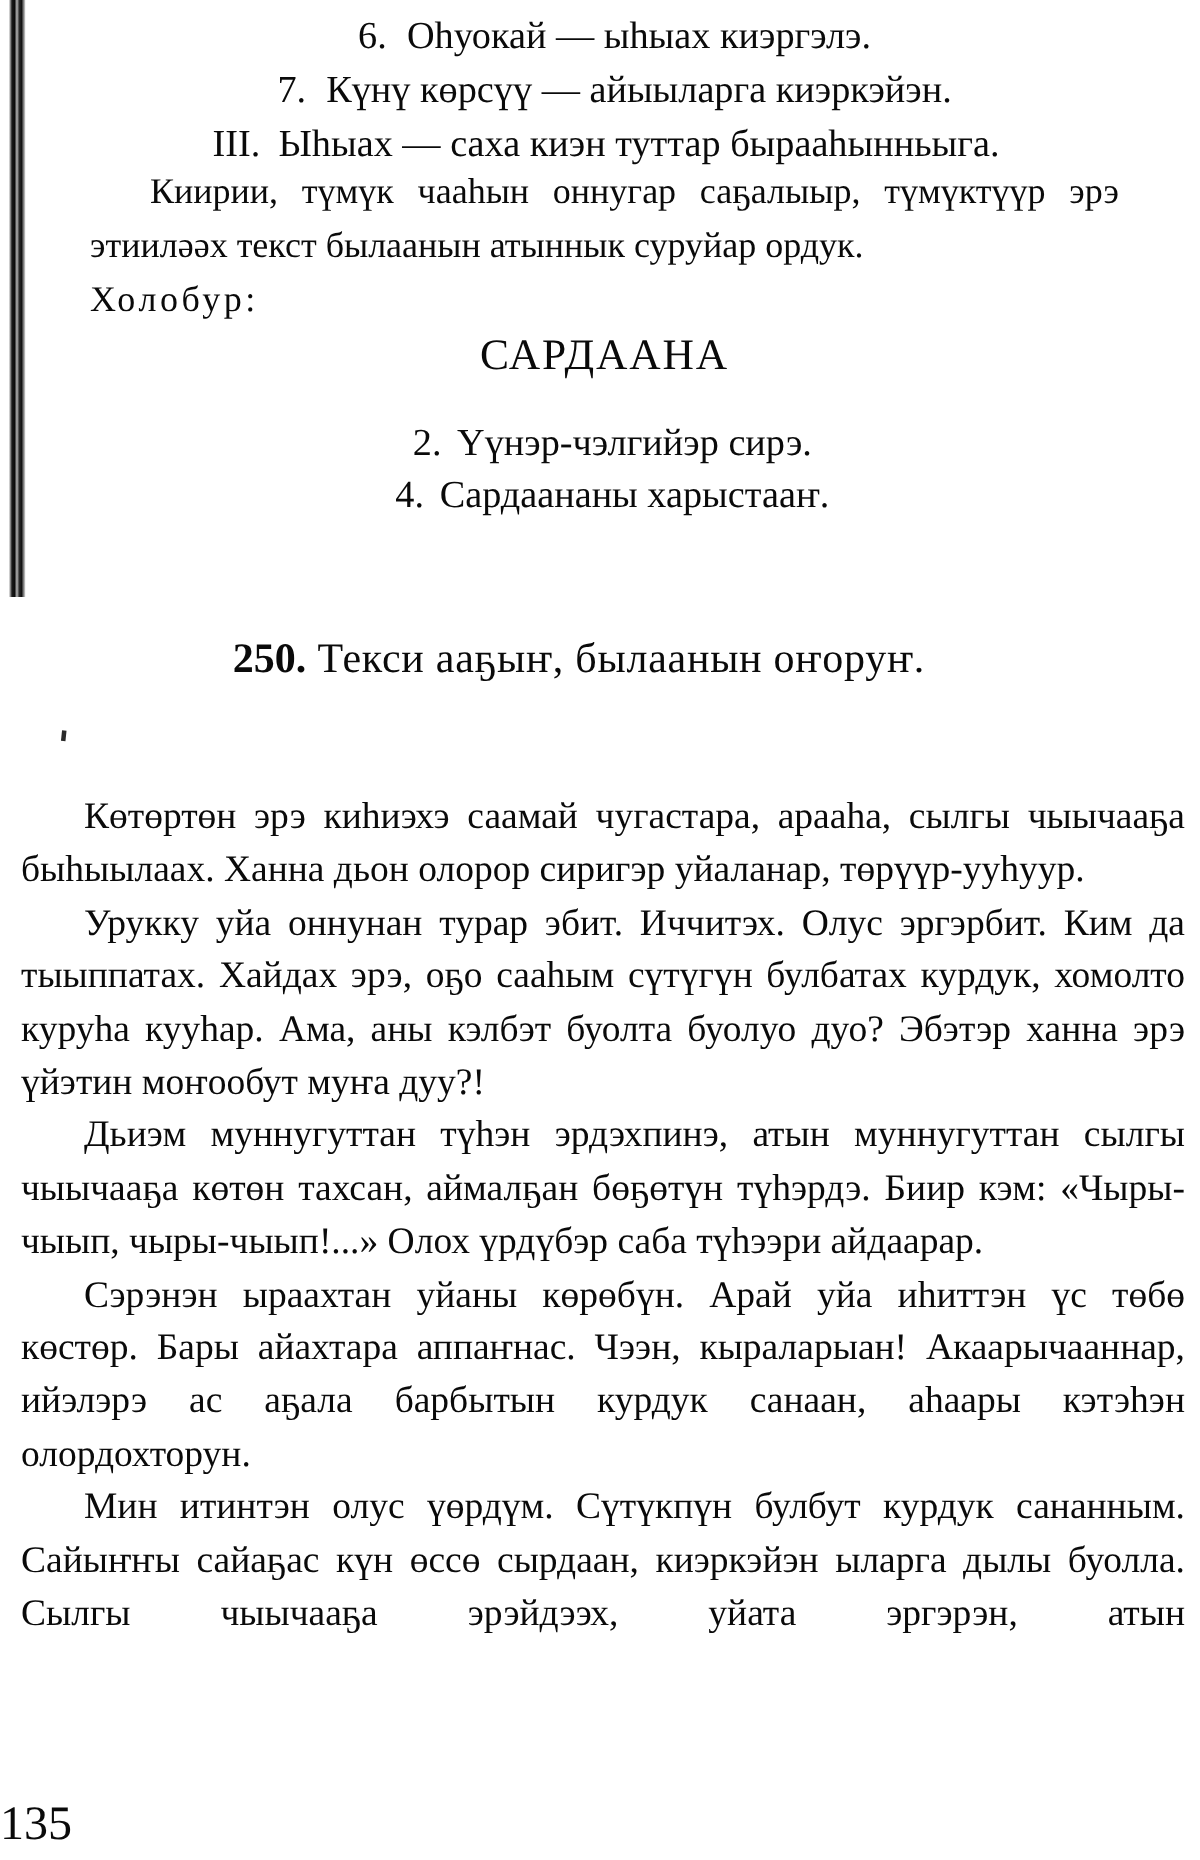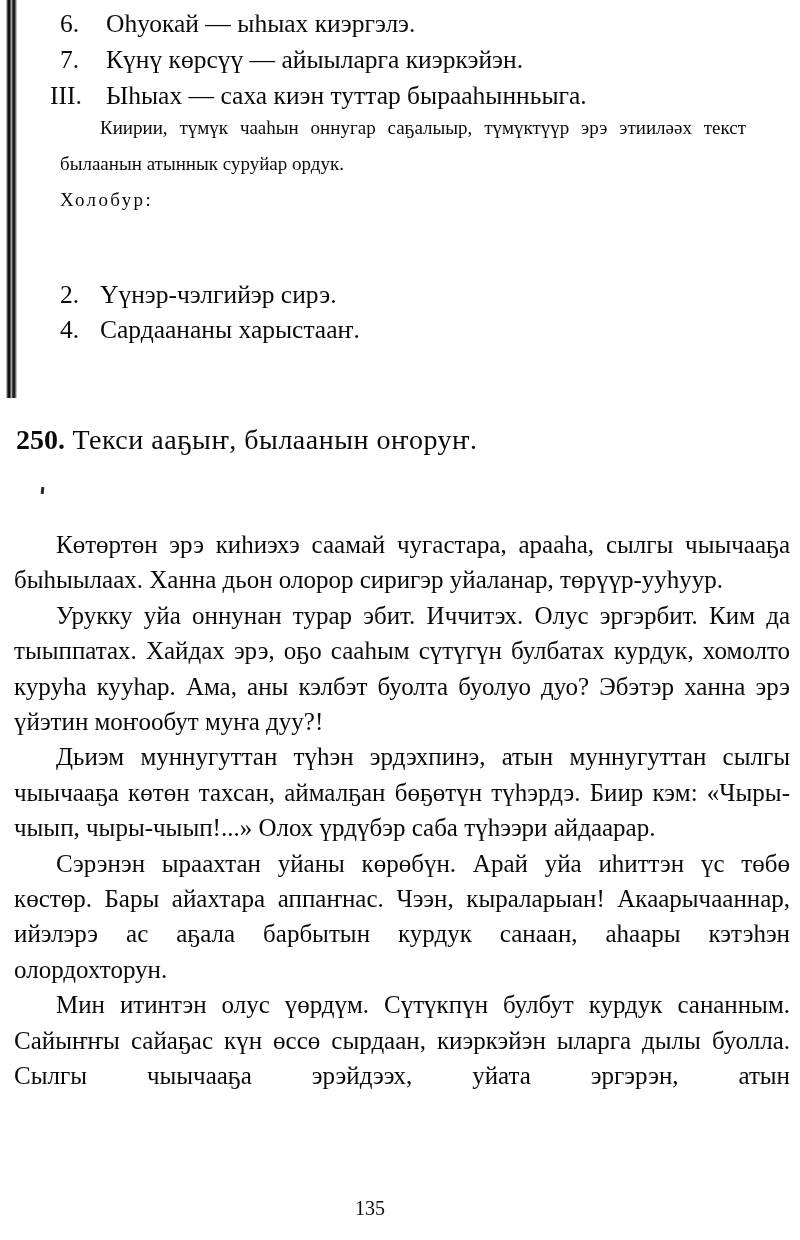--- a/index.html
+++ b/index.html
@@ -47,20 +47,21 @@
     left: 0;
     top: 0;
     width: 800px;
     height: 1240px;
   }
 
   .col {
     position: absolute;
     left: 60px;
     width: 686px;
+    text-align: center;
   }
 
   
   #outline-list {
     top: 6px;
     font-size: 25.5px;
     line-height: 36px;
   }
   #outline-list .outline-row {
     white-space: nowrap;
@@ -70,21 +71,21 @@
     width: 46px;
   }
   #outline-list .marker.roman {
     width: 56px;
     margin-left: -10px;
   }
 
   
   #intro-paragraph {
     top: 110px;
-    font-size: 19px;
+    font-size: 24px;
     line-height: 36px;
     text-align: justify;
     text-indent: 40px;
   }
   #intro-paragraph .holobur {
     display: block;
     text-indent: 0;
     letter-spacing: 2.4px;
   }
 
@@ -146,22 +147,22 @@
   #story-body p:last-child {
     text-align-last: justify;
   }
 
   
   #page-number {
     position: absolute;
     top: 1197px;
     left: 0;
     width: 740px;
-    text-align: center;
-    font-size: 20px;
+    text-align: left;
+    font-size: 32px;
   }
 </style>
 </head>
 <body>
 
 <div id="page">
 
   <div id="binding-shadow"></div>
   <div id="speck-artifact"></div>
 
@@ -175,20 +176,21 @@
     <div class="outline-row">
       <span class="marker roman">III.</span><span>Ыһыах — саха киэн туттар бырааһынньыга.</span>
     </div>
   </div>
 
   <div class="col" id="intro-paragraph">
     <span>Киирии, түмүк чааһын оннугар саҕалыыр, түмүктүүр эрэ этииләәх текст былаанын атыннык суруйар ордук.</span>
     <span class="holobur">Холобур:</span>
   </div>
 
+  <div class="col" id="sardaana-heading">САРДААНА</div>
 
   <div class="col" id="sardaana-list">
     <div class="item">
       <span class="marker">2.</span><span>Үүнэр-чэлгийэр сирэ.</span>
     </div>
     <div class="item">
       <span class="marker">4.</span><span>Сардаананы харыстааҥ.</span>
     </div>
   </div>
 

